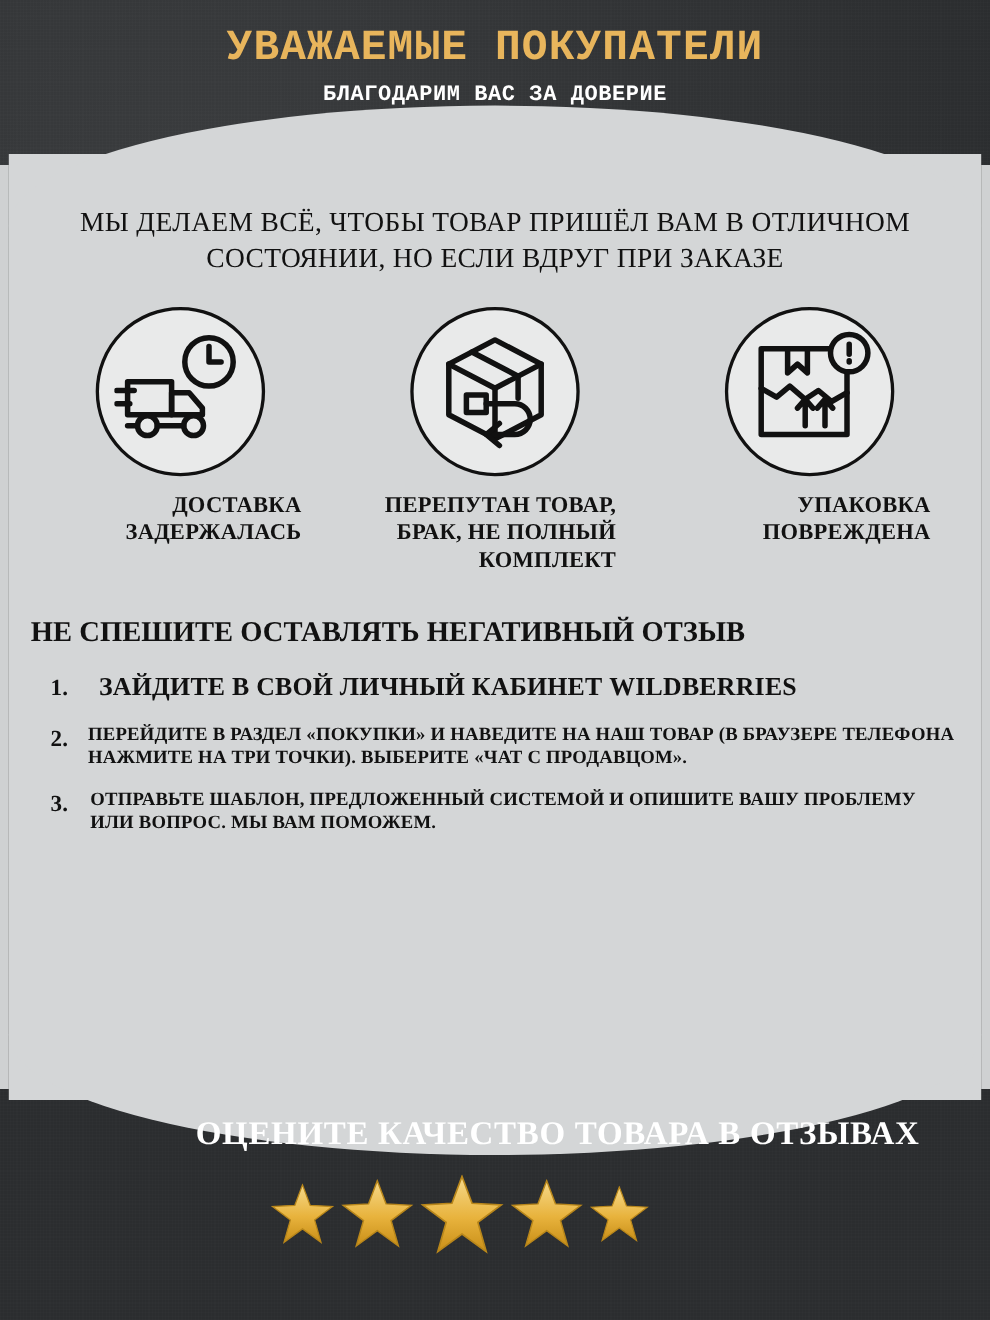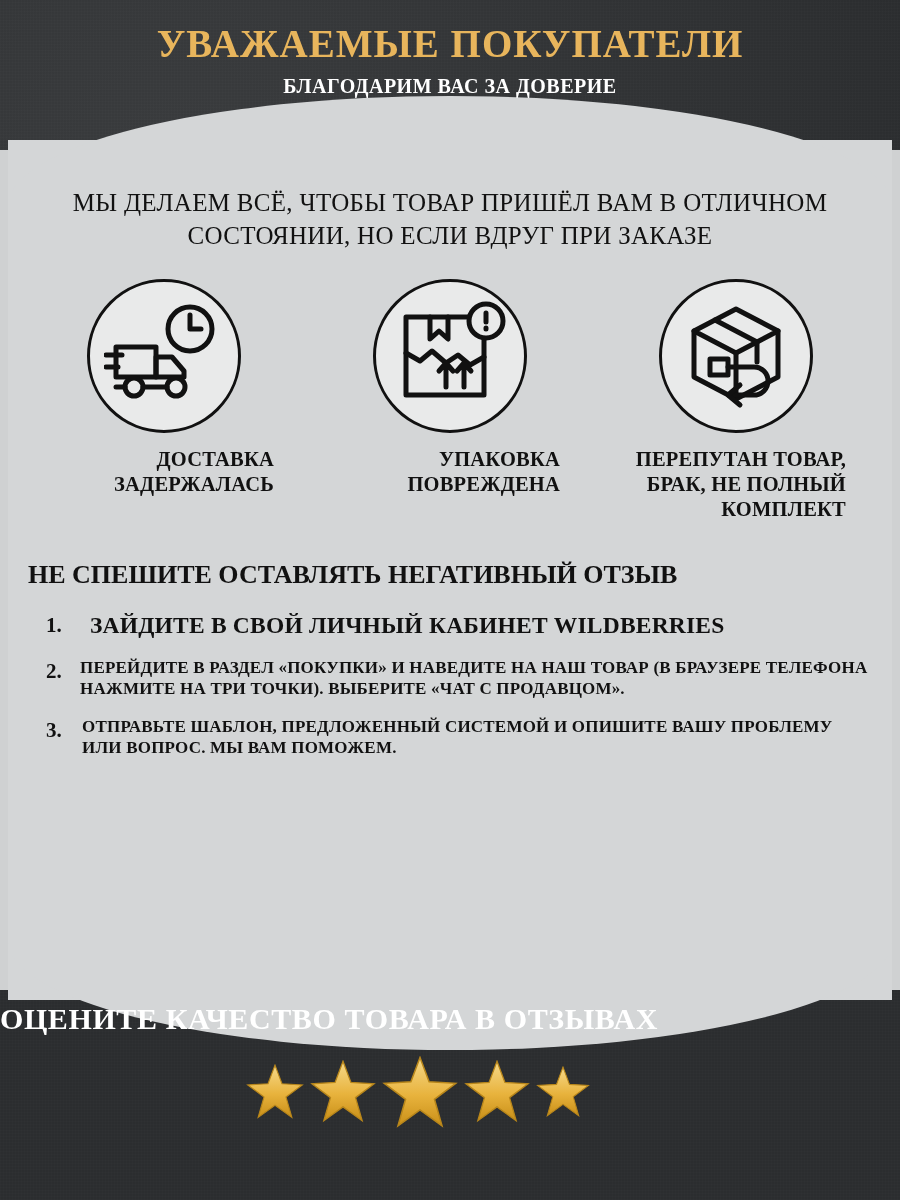--- a/index.html
+++ b/index.html
@@ -25,20 +25,21 @@
       repeating-linear-gradient(90deg, rgba(255,255,255,0.012) 0 1px, rgba(0,0,0,0) 1px 3px);
     pointer-events:none;
   }
 
   
   .header {
     position: absolute; top: 0; left: 0; width: 900px; height: 175px;
     z-index: 5;
     text-align: center;
     padding-top: 24px;
+    font-family: Liberation Mono, monospace;
   }
   .header .h-title {
     font-size: 39px;
     font-weight: bold;
     letter-spacing: 1px;
     color: #e8b55c;
     text-transform: uppercase;
     line-height: 1.05;
   }
   .header .h-sub {
@@ -157,23 +158,23 @@
     text-transform: uppercase;
     line-height: 1.26;
     letter-spacing: 0.2px;
   }
   .step-1 .step-text { font-size: 23.5px; padding-left: 10px; }
   .step-3 .step-text { padding-left: 2px; }
 
   
   .footer {
     position: absolute;
-    left: 0; bottom: 12px; width: 836px; height: 210px;
+    left: 0; bottom: 0; width: 836px; height: 210px;
     z-index: 7;
-    text-align: left;
+    text-align: right;
     padding-top: 22px;
   }
   .footer-title {
     font-size: 30px;
     font-weight: bold;
     color: #ffffff;
     text-transform: uppercase;
     line-height: 1.25;
     letter-spacing: 0.6px;
   }
@@ -230,48 +231,48 @@
             <path d="M39 86 h24"></path>
             <path d="M12 86 h9"></path>
             <path d="M2 54 h16 M2 66 h12"></path>
           </svg>
         </div>
         <div class="icon-caption">ДОСТАВКА ЗАДЕРЖАЛАСЬ</div>
       </div>
 
       <div class="icon-block">
         <div class="icon-circle">
+          <svg width="124" height="118" viewBox="0 0 124 118" fill="none" stroke="#111" stroke-width="5" stroke-linecap="round" stroke-linejoin="round">
+            <path d="M20 34 L62 12 L104 34 L62 56 Z"></path>
+            <path d="M20 34 v46 L62 102 V56"></path>
+            <path d="M104 34 v46 L62 102"></path>
+            <path d="M41 23 L83 45 v20"></path>
+            <path d="M36 62 h18 v16 h-18 z"></path>
+            <path d="M54 70 h26 a14 14 0 0 1 0 28 h-22"></path>
+            <path d="M66 88 l-12 10 l12 10"></path>
+          </svg>
+        </div>
+        <div class="icon-caption">ПЕРЕПУТАН ТОВАР, БРАК, НЕ ПОЛНЫЙ КОМПЛЕКТ</div>
+      </div>
+
+      <div class="icon-block">
+        <div class="icon-circle">
           <svg width="120" height="118" viewBox="0 0 120 118" fill="none" stroke="#111" stroke-width="5" stroke-linecap="round" stroke-linejoin="round">
             <path d="M16 20 h78 v78 h-78 z"></path>
             <path d="M16 56 l14 8 l12 -10 l14 12 l12 -8 l12 10 l14 -8"></path>
             <path d="M40 20 v22 l9 -8 l9 8 V20"></path>
             <circle cx="96" cy="24" r="17" fill="#e9eaea"></circle>
             <path d="M96 16 v9 M96 31 v1"></path>
             <path d="M56 90 v-24 l-7 8 M56 66 l7 8"></path>
             <path d="M74 90 v-24 l-7 8 M74 66 l7 8"></path>
           </svg>
         </div>
         <div class="icon-caption">УПАКОВКА ПОВРЕЖДЕНА</div>
       </div>
 
-      <div class="icon-block">
-        <div class="icon-circle">
-          <svg width="124" height="118" viewBox="0 0 124 118" fill="none" stroke="#111" stroke-width="5" stroke-linecap="round" stroke-linejoin="round">
-            <path d="M20 34 L62 12 L104 34 L62 56 Z"></path>
-            <path d="M20 34 v46 L62 102 V56"></path>
-            <path d="M104 34 v46 L62 102"></path>
-            <path d="M41 23 L83 45 v20"></path>
-            <path d="M36 62 h18 v16 h-18 z"></path>
-            <path d="M54 70 h26 a14 14 0 0 1 0 28 h-22"></path>
-            <path d="M66 88 l-12 10 l12 10"></path>
-          </svg>
-        </div>
-        <div class="icon-caption">ПЕРЕПУТАН ТОВАР, БРАК, НЕ ПОЛНЫЙ КОМПЛЕКТ</div>
-      </div>
-
     </div>
 
     <div class="warn">НЕ СПЕШИТЕ ОСТАВЛЯТЬ НЕГАТИВНЫЙ ОТЗЫВ</div>
 
     <div class="steps">
       <div class="step step-1">
         <div class="step-num">1.</div>
         <div class="step-text">ЗАЙДИТЕ В СВОЙ ЛИЧНЫЙ КАБИНЕТ  WILDBERRIES</div>
       </div>
       <div class="step step-2">

